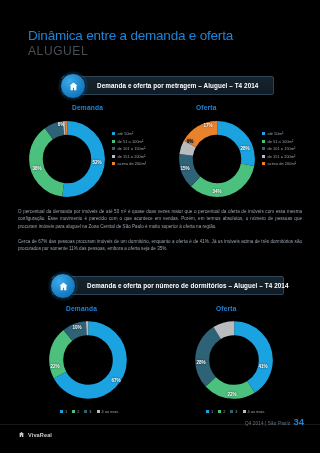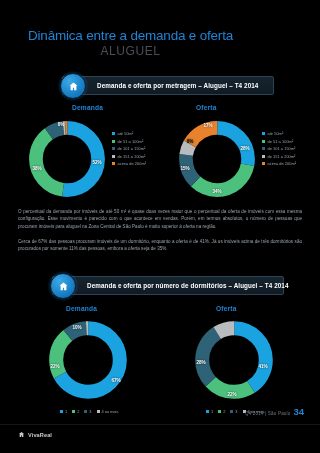--- a/index.html
+++ b/index.html
@@ -13,21 +13,21 @@
   .slide{position:relative;width:320px;height:453px;}
 
   
   .title-block{position:absolute;left:28px;top:28px;}
   .title-main{
     font-size:13.5px;font-weight:normal;color:#1f84d6;
     letter-spacing:-0.2px;line-height:15px;white-space:nowrap;
   }
   .title-sub{
     font-size:12px;font-weight:normal;color:#4a4f55;
-    letter-spacing:0.6px;line-height:14px;margin-top:1px;text-align:center;
+    letter-spacing:0.6px;line-height:14px;margin-top:1px;
   }
 
   
   .section{position:absolute;}
   .section-bar{
     position:relative;
     height:17px;
     background:linear-gradient(to bottom,#16242f,#101b24);
     border:1px solid #2b4355;
     border-radius:2px;
@@ -88,21 +88,21 @@
     position:absolute;left:0;right:0;top:424px;height:1px;
     background:#14181c;
   }
   .brand{
     position:absolute;left:18px;top:431px;
     display:flex;align-items:center;gap:3px;
   }
   .brand svg{width:7px;height:7px;display:block;}
   .brand .bt{font-size:5.6px;color:#c8ccd0;font-weight:bold;letter-spacing:.1px;}
   .footer-right{
-    position:absolute;right:16px;top:407px;
+    position:absolute;right:16px;top:417px;
     display:flex;align-items:baseline;gap:3px;
   }
   .footer-right .ft{font-size:4.6px;color:#6d757c;letter-spacing:.15px;}
   .footer-right .pg{font-size:9.5px;color:#1f84d6;font-weight:bold;line-height:9px;}
 </style>
 </head>
 <body>
 
 <div class="slide">
 

